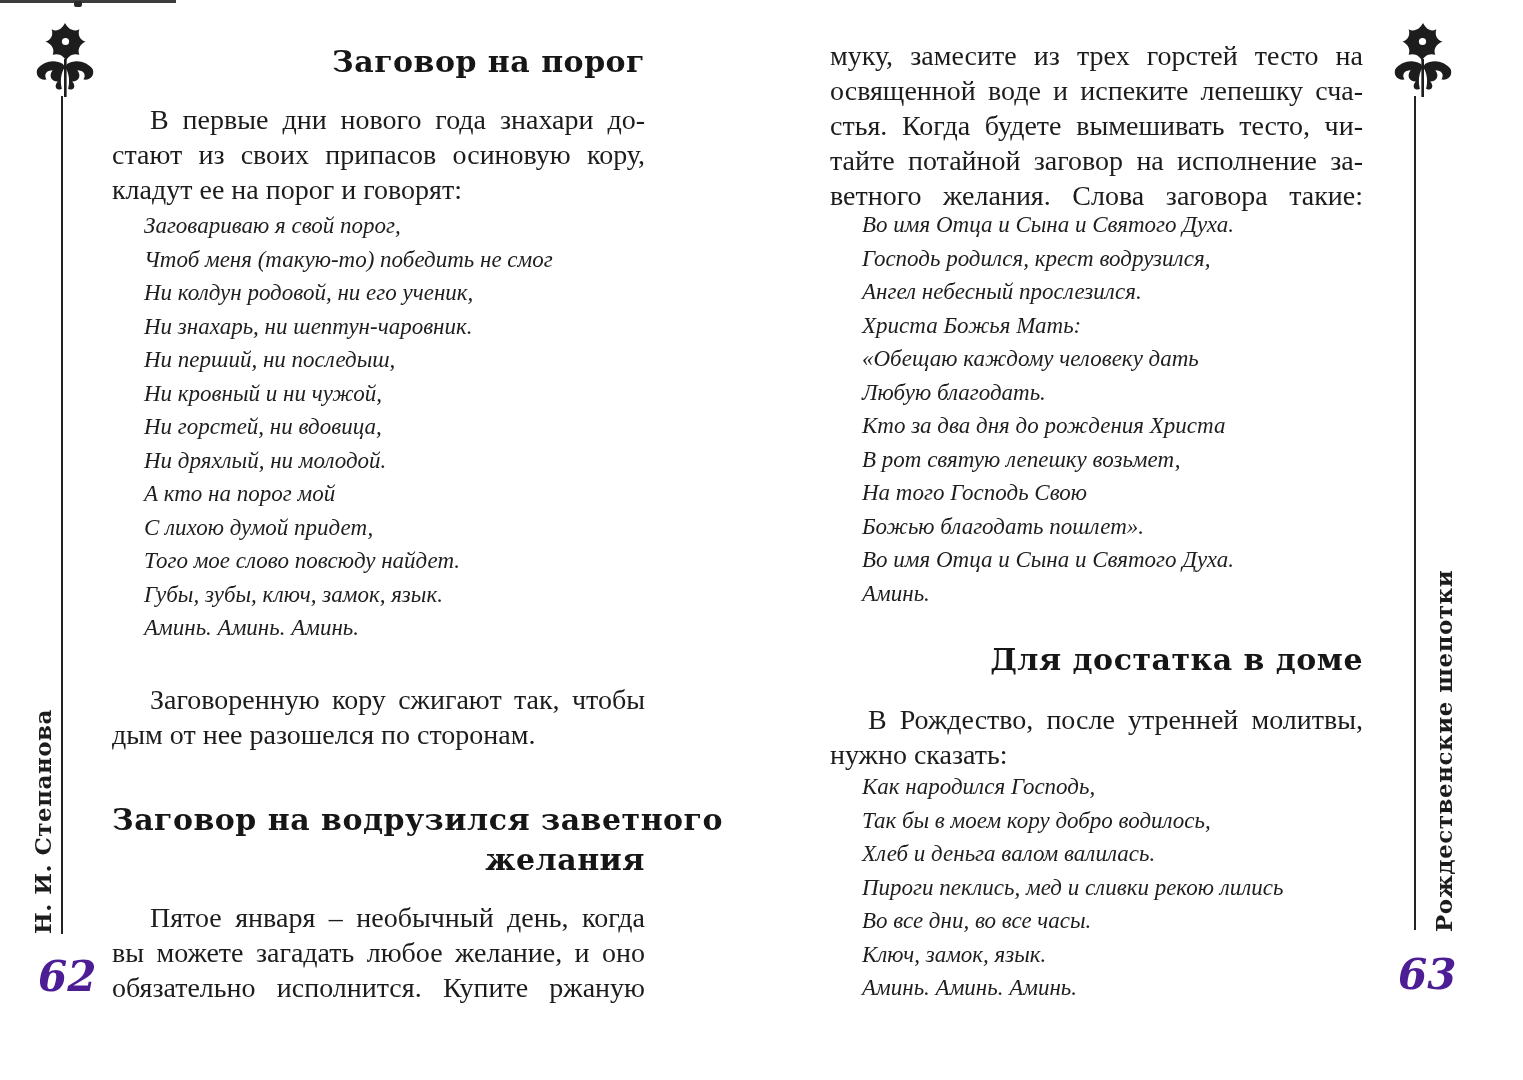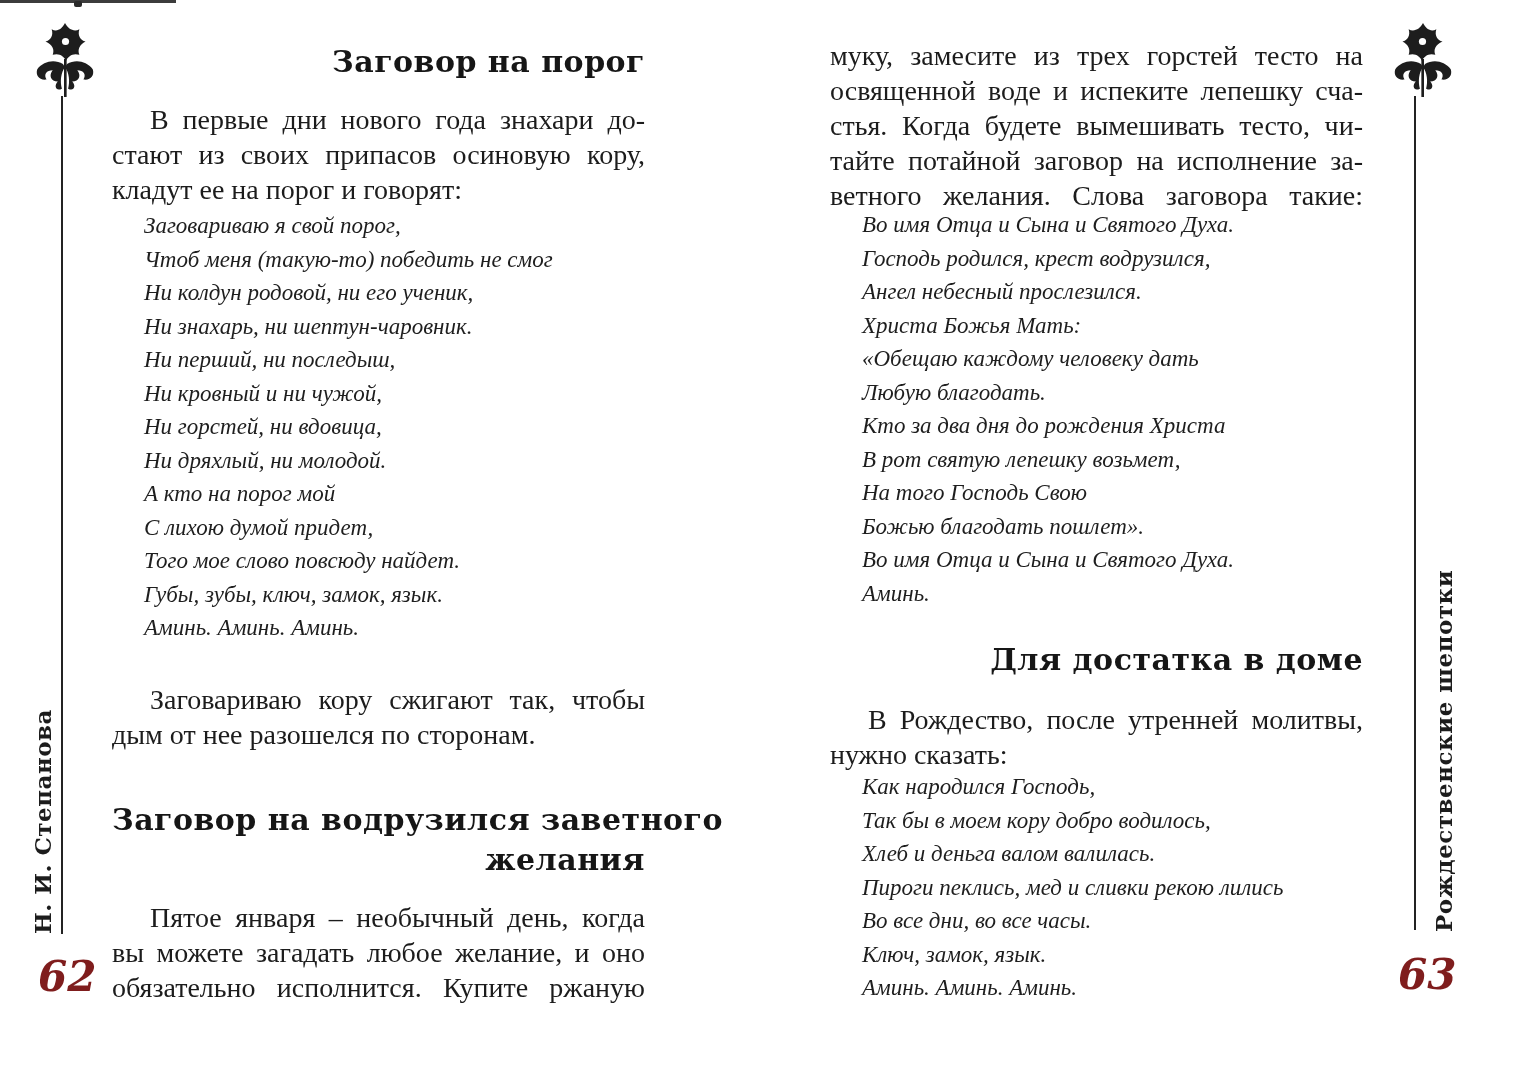--- a/index.html
+++ b/index.html
@@ -47,21 +47,21 @@
   }
   .label-left  { left: 57px;  top: 906px; }
   .label-right { left: 1459px; top: 902px; line-height: 30px; }
 
   .page-number {
     position: absolute;
     font-family: "DejaVu Serif", serif;
     font-weight: 700;
     font-style: italic;
     font-size: 42px;
-    color: #7f1d1d;
+    color: #4c1d95;
   }
   .pn-left  { left: 38px;   top: 952px; }
   .pn-right { left: 1398px; top: 950px; }
   .col-left  { left: 112px; }
   .col-right { left: 830px; }
 
   .heading {
     position: absolute;
     width: 533px;
     text-align: right;
@@ -145,21 +145,21 @@
     <div class="vline">Ни горстей, ни вдовица,</div>
     <div class="vline">Ни дряхлый, ни молодой.</div>
     <div class="vline">А кто на порог мой</div>
     <div class="vline">С лихою думой придет,</div>
     <div class="vline">Того мое слово повсюду найдет.</div>
     <div class="vline">Губы, зубы, ключ, замок, язык.</div>
     <div class="vline">Аминь. Аминь. Аминь.</div>
   </div>
 
   <div class="block col-left" style="top:682px">
-    <div class="pline just ind">Заговариваю кору сжигают так, чтобы</div>
+    <div class="pline just ind">Заговоренную кору сжигают так, чтобы</div>
     <div class="pline">дым от нее разошелся по сторонам.</div>
   </div>
 
   <div class="heading col-left" style="top:800px">
     <div>Заговор на водрузился заветного</div>
     <div>желания</div>
   </div>
 
   <div class="block col-left" style="top:900px">
     <div class="pline just ind">Пятое января – необычный день, когда</div>

